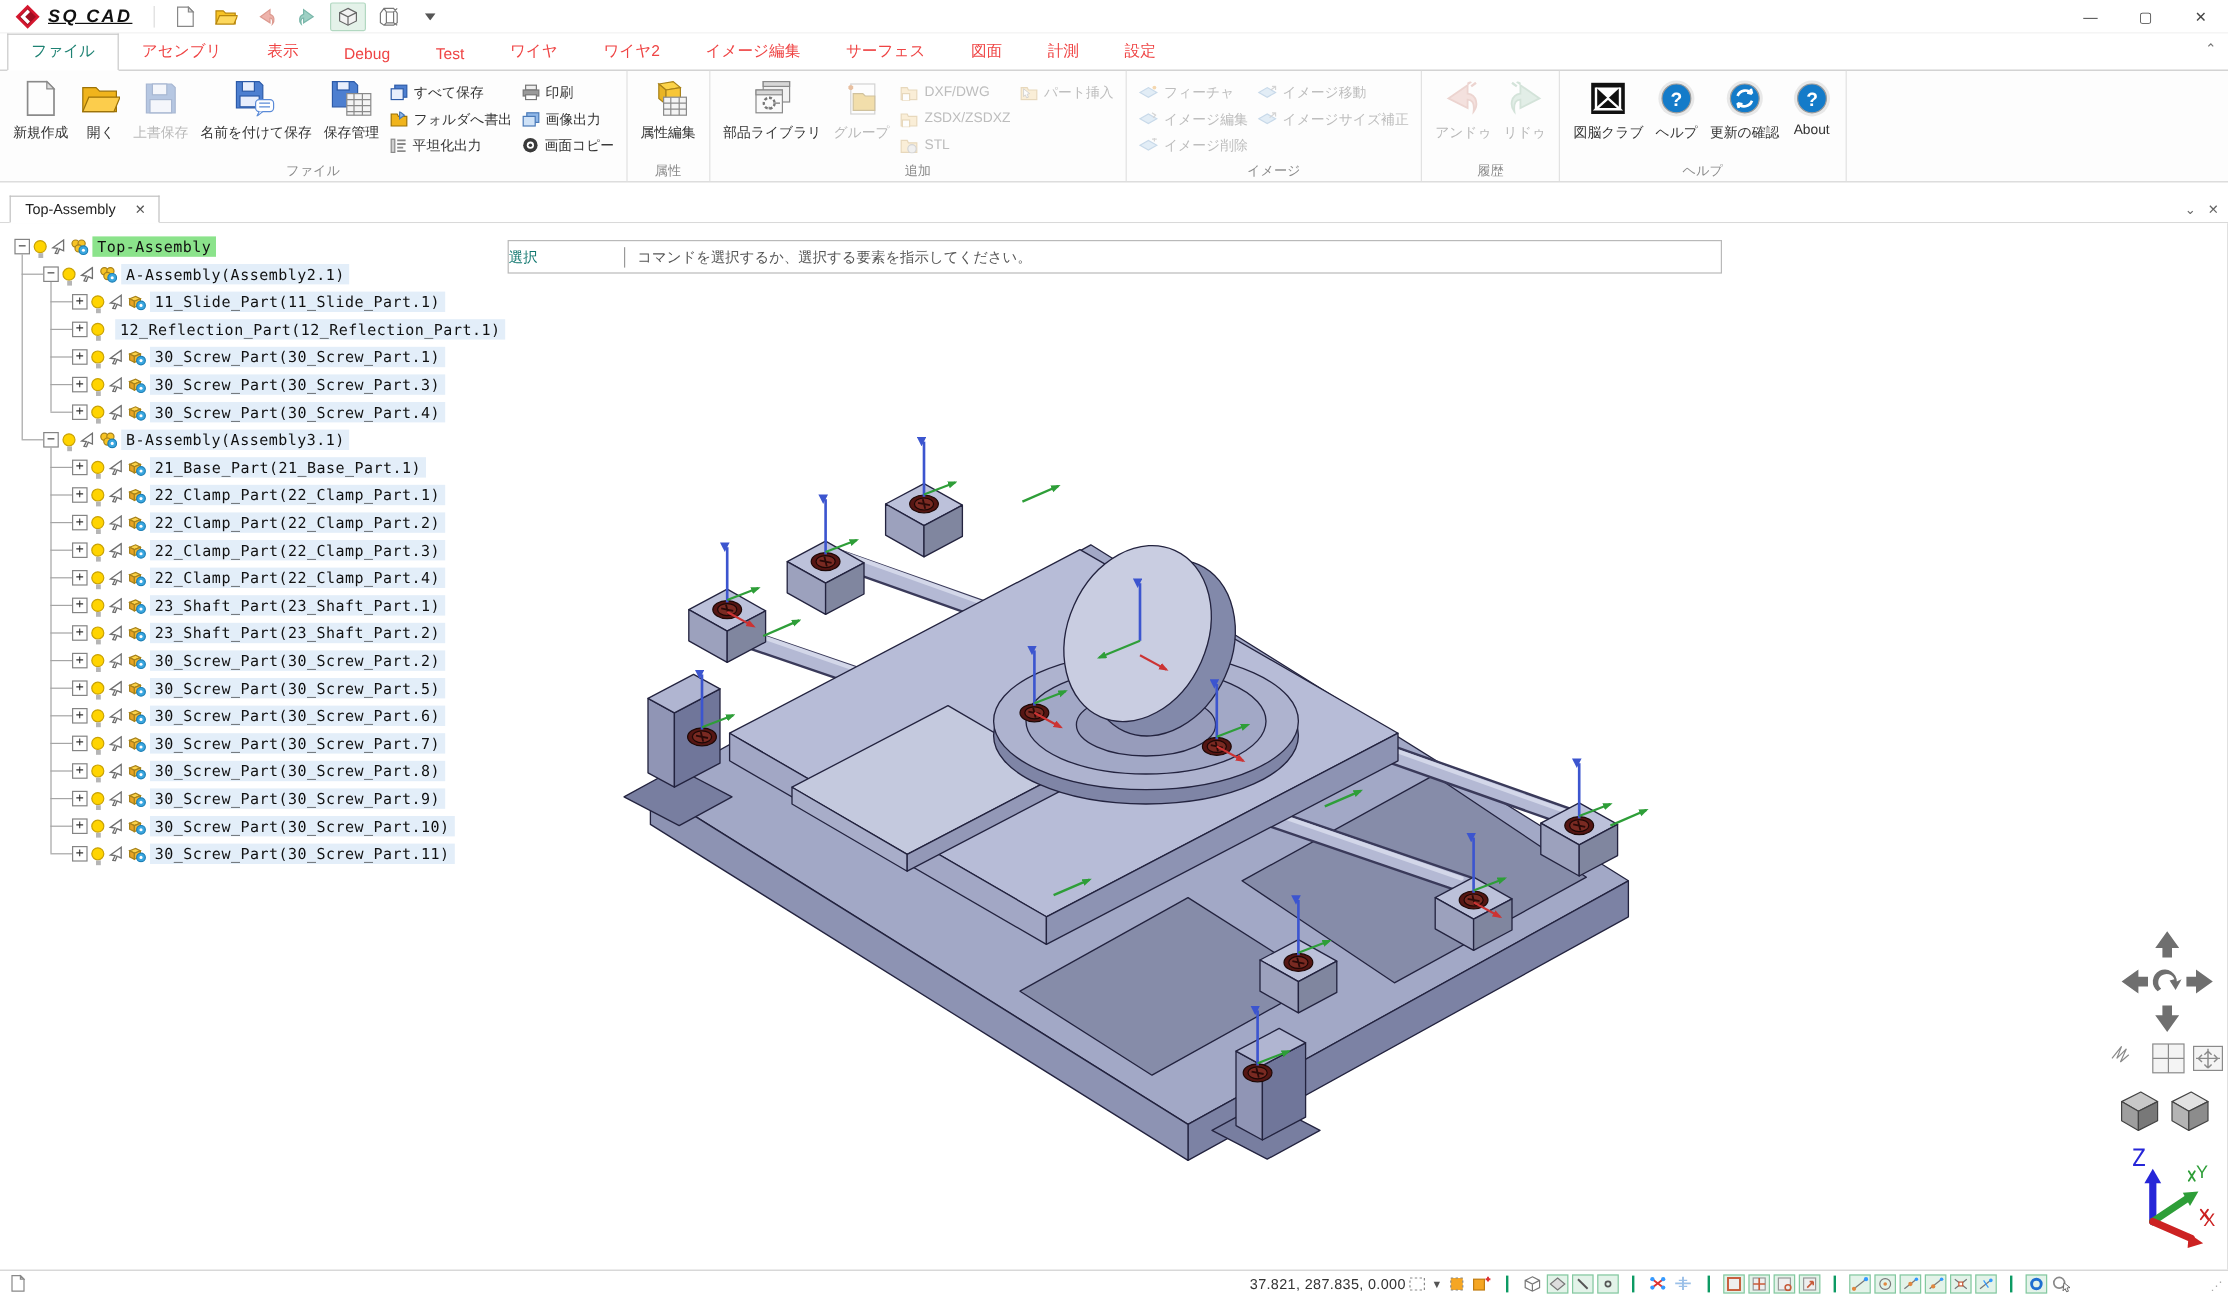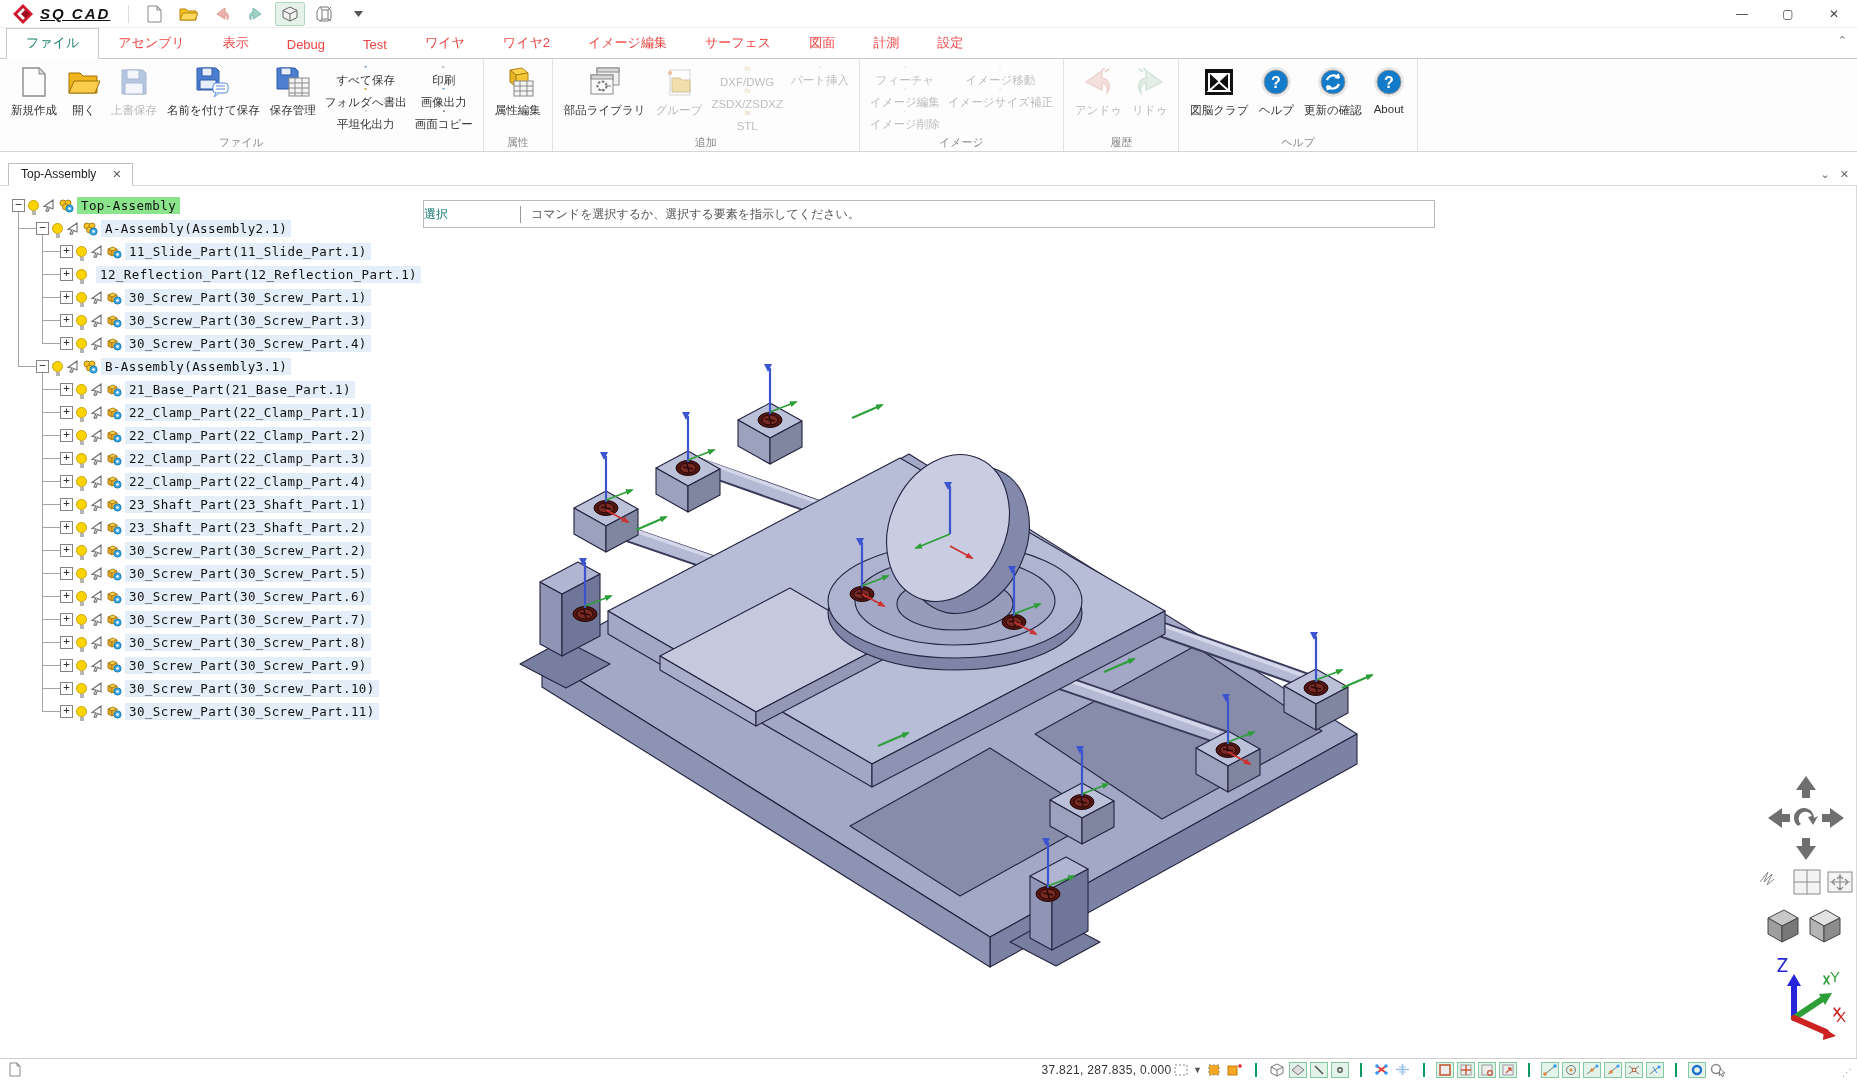--- a/index.html
+++ b/index.html
@@ -34,21 +34,21 @@
   .rgroup-label { position:absolute; left:0; right:0; bottom:1px; text-align:center;
     font-size:11px; color:#8a8a8a; }
   .rg-content { display:flex; height:74px; align-items:flex-start; }
   .rbtn { display:flex; flex-direction:column; align-items:center; justify-content:flex-start;
     padding:3px 5px 0; font-size:11.5px; color:#333; white-space:nowrap; height:72px; }
   .rbtn .ric { width:34px; height:34px; display:flex; align-items:center; justify-content:center; margin-bottom:4px; }
   .rbtn.disabled { color:#b9b9b9; }
   .rbtn.disabled svg { opacity:.42; filter:grayscale(20%); }
   .smallcol { display:flex; flex-direction:column; justify-content:flex-start; padding-top:4px; }
   .sbtn { display:flex; align-items:center; gap:5px; font-size:11.5px; color:#333;
-    height:22px; white-space:nowrap; padding:0 4px;flex-direction:column; }
+    height:22px; white-space:nowrap; padding:0 4px; }
   .sbtn.disabled { color:#bdbdbd; }
   .sbtn.disabled svg { opacity:.4; }
 
   
   #doctabs { position:absolute; left:0; top:162px; width:1857px; height:24px; background:#fff;
     border-bottom:1px solid #d9d9d9; display:flex; align-items:flex-end; padding-left:8px; }
   .dtab { display:flex; align-items:center; gap:16px; border:1px solid #c0c0c0; border-bottom:1px solid #fff;
     background:#fff; margin-bottom:-1px; padding:3px 10px 4px 12px; font-size:12px; color:#222; }
   .dtab .closex { color:#555; font-size:11px; }
   #tabstrip-right { margin-left:auto; display:flex; gap:10px; padding:0 8px 4px; color:#666; font-size:11px; }

